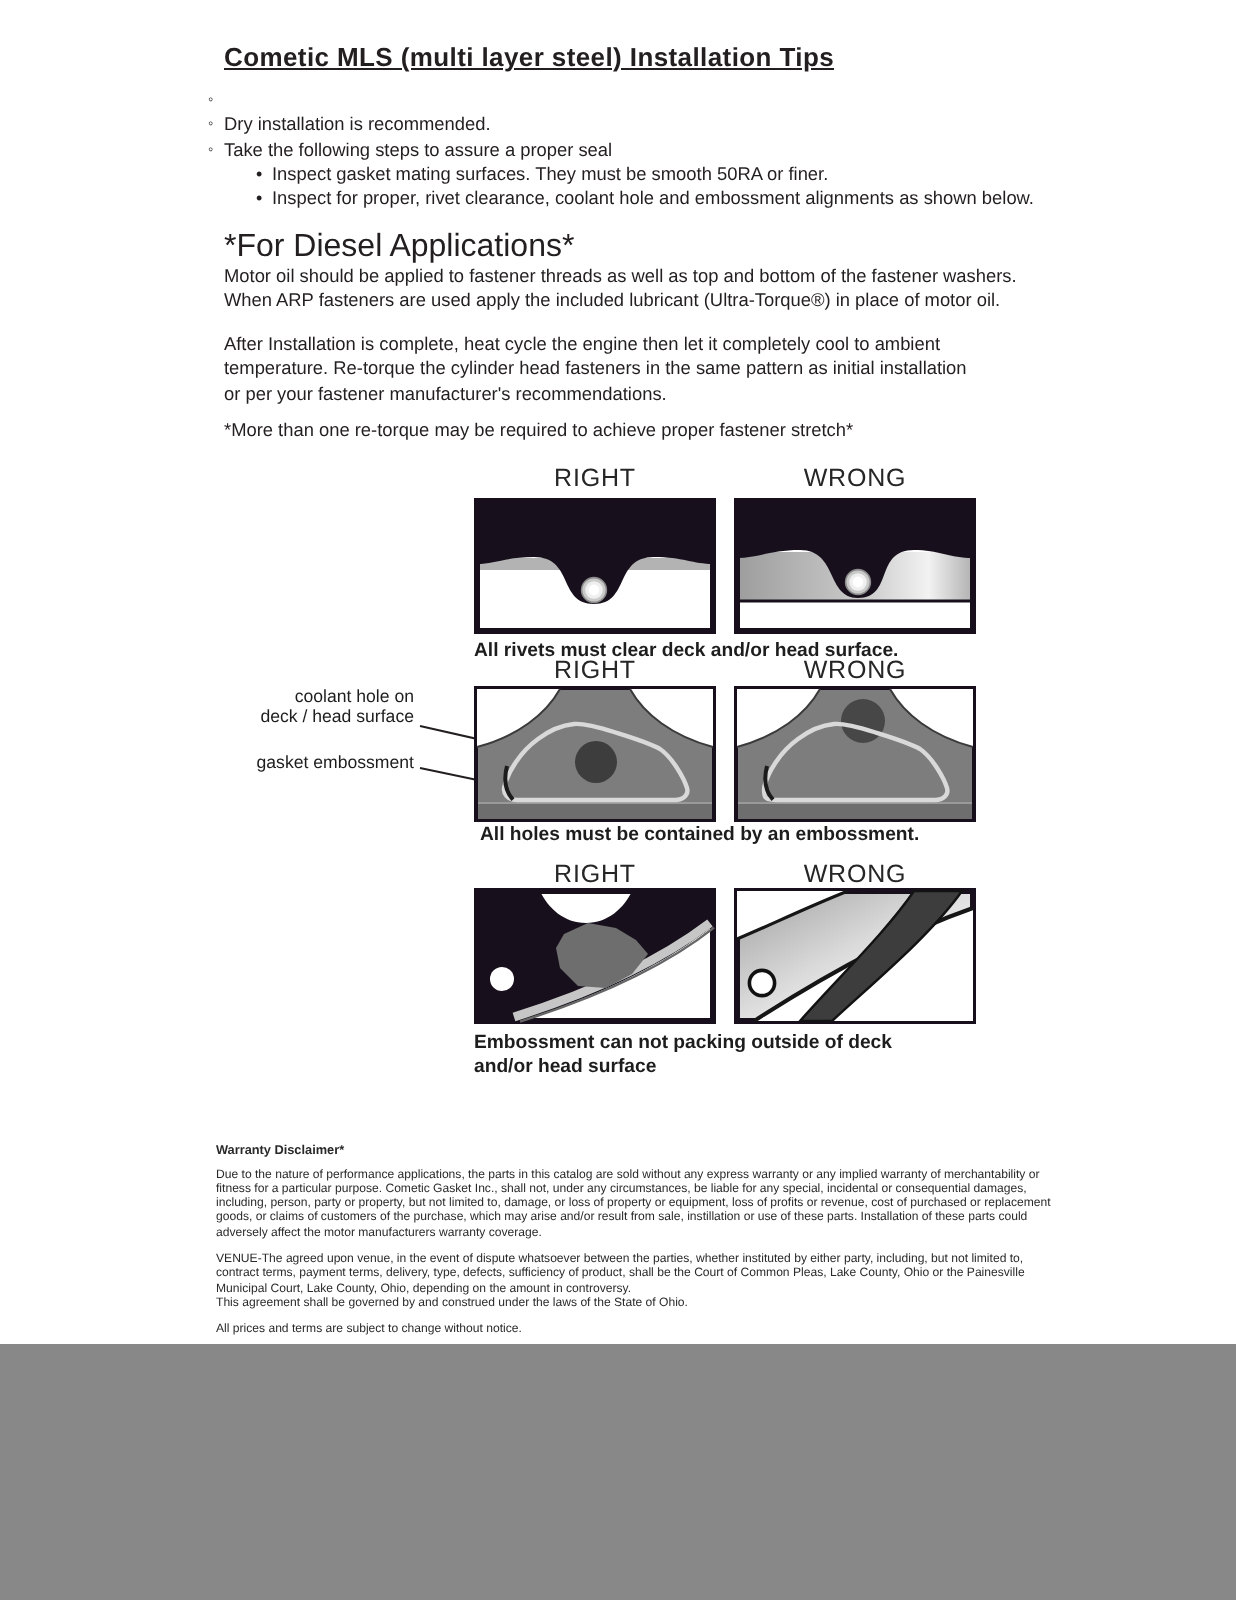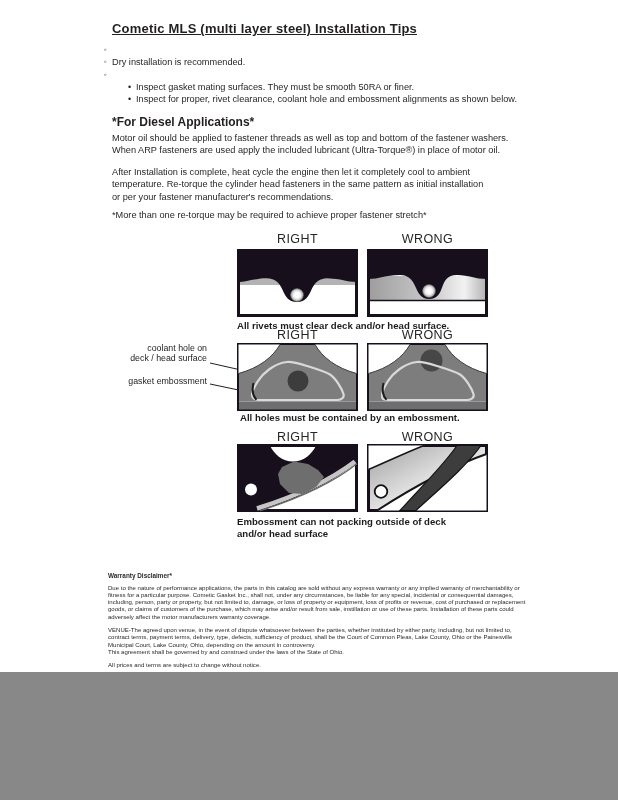--- a/index.html
+++ b/index.html
@@ -11,21 +11,21 @@
   .abs{position:absolute;}
   .page-title{
     left:112px;top:21px;font-size:13px;font-weight:bold;
     text-decoration:underline;letter-spacing:0.2px;
   }
   .tips{left:104px;top:44px;}
   .tip-row{display:flex;font-size:9.2px;line-height:12.3px;}
   .tip-row .marker{width:8px;font-size:7.5px;line-height:12.3px;text-align:left;}
   .tip-row.sub{margin-left:24px;}
   .tip-row.sub .marker{font-size:9px;}
-  .diesel-heading{left:112px;top:115px;font-size:12px;font-weight:bold;}
+  .diesel-heading{left:112px;top:115px;font-size:16px;font-weight:normal;}
   .body-par{font-size:9.2px;line-height:12.3px;white-space:pre-line;}
   .panel-label{width:121px;text-align:center;font-size:12.5px;color:#262626;letter-spacing:0.4px;}
   .caption{font-size:9.6px;font-weight:600;color:#1d1d1d;white-space:pre-line;line-height:11.5px;}
   .side-label{font-size:8.8px;line-height:10px;text-align:right;white-space:pre-line;color:#1d1d1d;margin-left:42px;}
   .disclaimer{left:108px;top:572px;width:464px;color:#2a2a2a;}
   .disclaimer h4{margin:0 0 6px 0;font-size:6.4px;font-weight:bold;}
   .disclaimer p{margin:0 0 6.5px 0;font-size:6.05px;line-height:7.15px;white-space:pre-line;}
   .footer-code{left:386px;top:802px;font-size:14px;letter-spacing:0.3px;color:#231f20;}
   svg{display:block;}
 </style>
@@ -39,20 +39,21 @@
   <div class="abs tips">
     <div class="tip-row">
       <span class="marker">◦</span>
     </div>
     <div class="tip-row">
       <span class="marker">◦</span>
       <span>Dry installation is recommended.</span>
     </div>
     <div class="tip-row">
       <span class="marker">◦</span>
+      <span>Take the following steps to assure a proper seal</span>
     </div>
     <div class="tip-row sub">
       <span class="marker">•</span>
       <span>Inspect gasket mating surfaces.  They must be smooth 50RA or finer.</span>
     </div>
     <div class="tip-row sub">
       <span class="marker">•</span>
       <span>Inspect for proper, rivet clearance, coolant hole and embossment alignments as shown below.</span>
     </div>
   </div>

